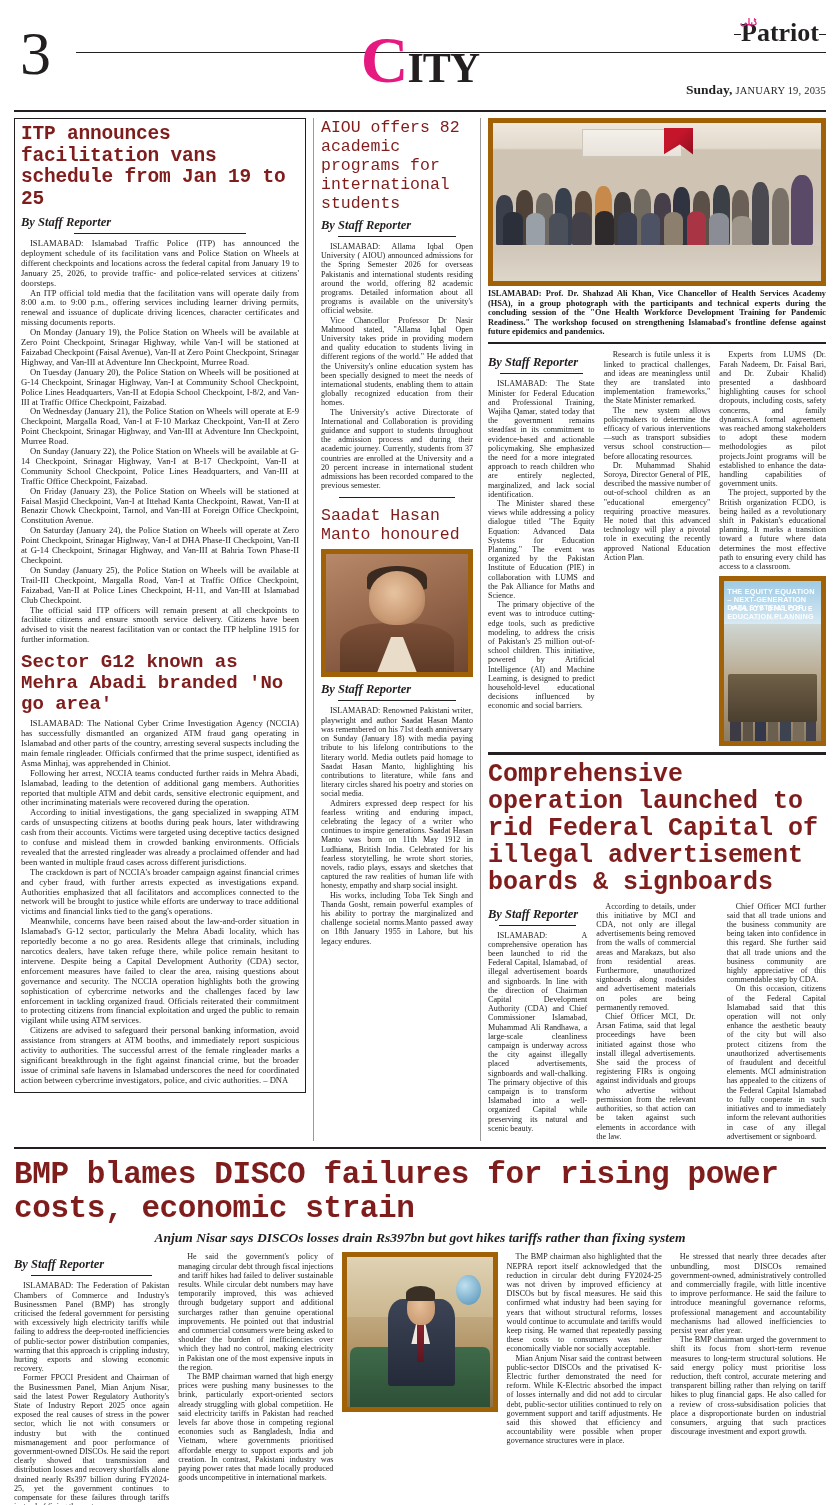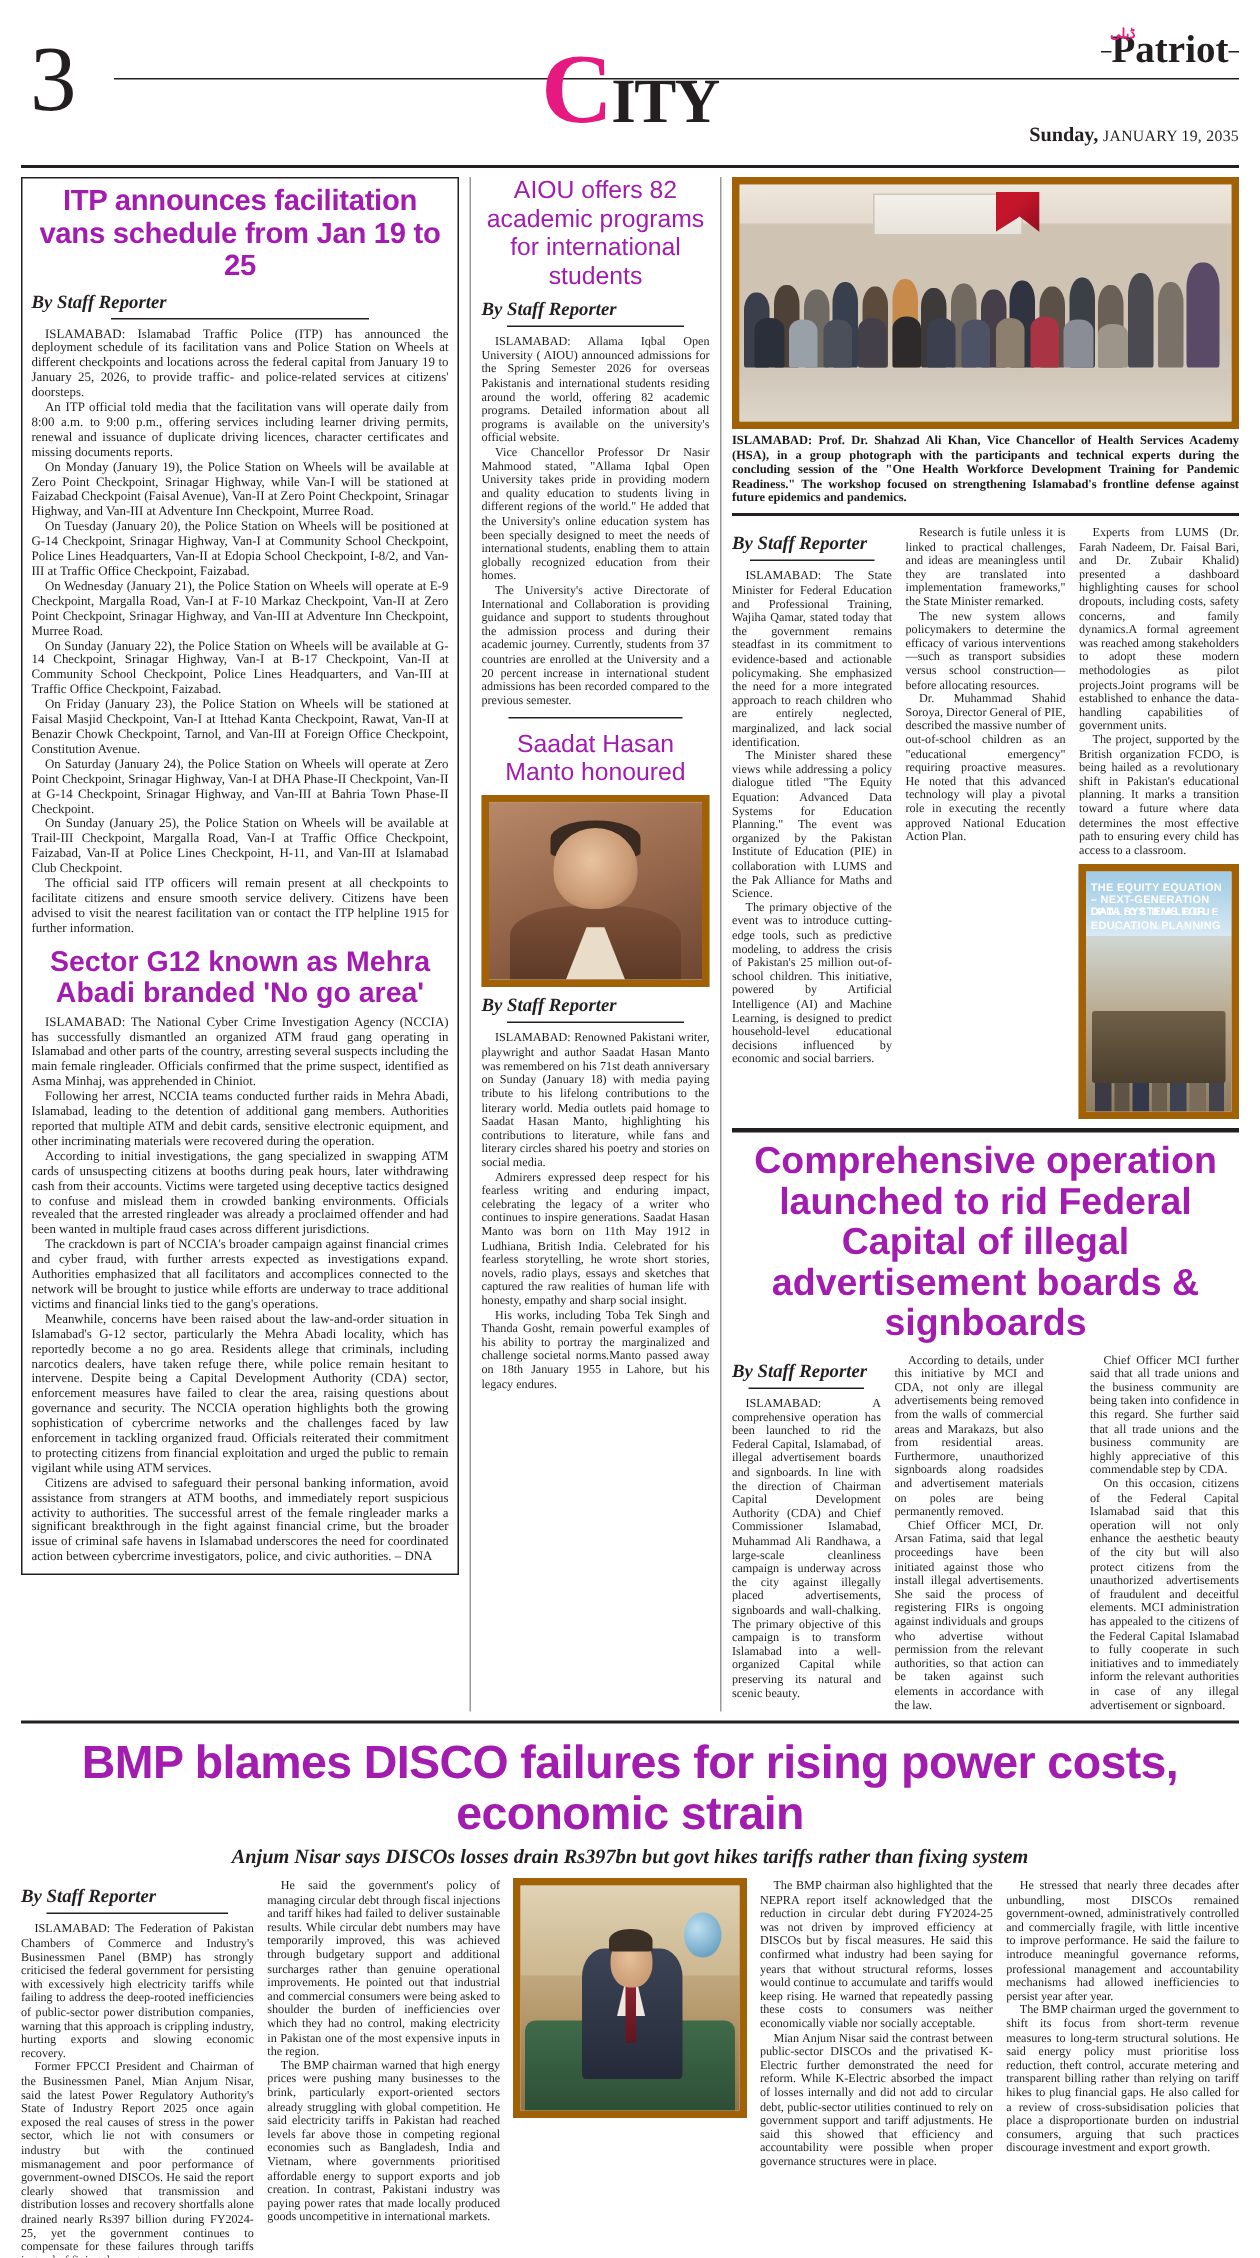--- a/index.html
+++ b/index.html
@@ -96,24 +96,23 @@
 
   
   .top-zone { display: flex; margin: 6px 14px 0 14px; }
   .col-a { width: 292px; flex: 0 0 292px; }
   .vdiv  { width: 1px; background: #9a9a9a; margin: 0 7px; flex: 0 0 1px; align-self: stretch; }
   .col-b { width: 152px; flex: 0 0 152px; }
   .col-right { flex: 1 1 auto; }
 
   
   .hl {
-    font-family: Liberation Sans, sans-serif;
+    font-family: Liberation Mono, monospace;
     font-weight: 700;
-    color: #a21caf;
-    text-align: center;
+    color: #7f1d1d;
     margin: 0;
   }
   .hl-1 { font-size: 19.5px; line-height: 21.5px; letter-spacing: -0.2px; }
   .hl-2 { font-size: 16.5px; line-height: 19px; font-weight: 400; }
   .hl-3 { font-size: 19px;  line-height: 21px; }
   .hl-big { font-size: 25px; line-height: 27px; }
   .hl-huge { font-size: 29px; line-height: 31px; }
   .hl-mega { font-size: 31px; line-height: 34px; letter-spacing: -0.4px; }
 
   .byline {

